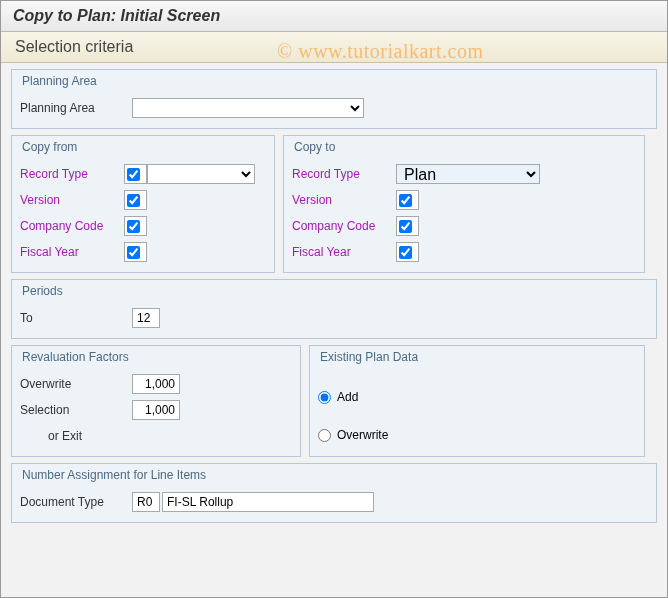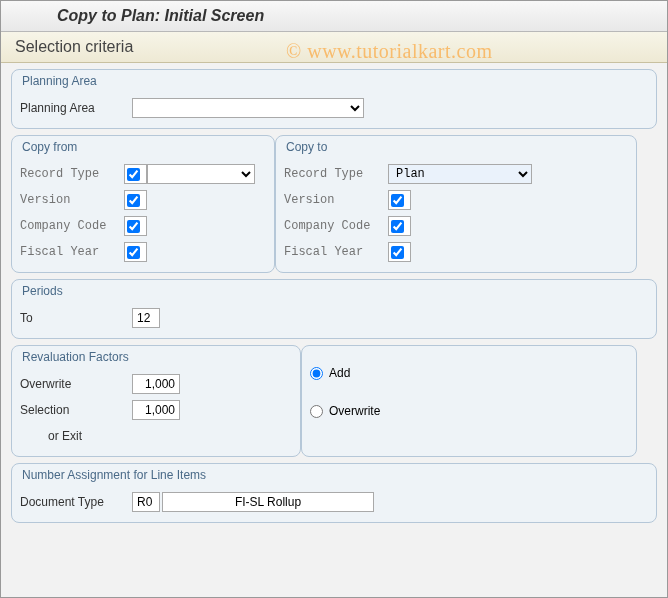--- a/index.html
+++ b/index.html
@@ -20,63 +20,61 @@
     .titlebar {
       background: linear-gradient(#f8f8f8, #e8e8e8);
       border-bottom: 1px solid #b8b8b8;
       padding: 6px 12px;
     }
     .titlebar h1 {
       font-size: 16px;
       font-style: italic;
       font-weight: bold;
       color: #333;
-      margin-left: 44px;
     }
     .toolbar {
       background: linear-gradient(#f7f5e8, #eee9d4);
       border-bottom: 1px solid #c8c0a0;
       padding: 6px 14px;
       font-size: 16px;
       color: #444;
     }
     .content {
       padding: 6px 10px;
     }
     .groupbox {
       border: 1px solid #b5c7d8;
       background: #eef3f7;
-      border-radius: 8px;
+      border-radius: 0;
       margin-bottom: 6px;
       padding: 0 8px 8px 8px;
     }
     .groupbox-title {
       color: #4a6a88;
       font-size: 12px;
       padding: 4px 2px 6px 2px;
     }
     .row {
       display: flex;
-      gap: 0;
+      gap: 8px;
     }
     .row > .groupbox { flex: 0 0 auto; }
     .half-left { width: 264px; }
     .half-right { width: 362px; }
     .reval-left { width: 290px; }
     .epd-right { width: 336px; }
     .field {
       display: flex;
       align-items: center;
       min-height: 24px;
       margin-top: 2px;
     }
     .label {
       width: 104px;
-      color: #737373;
-      font-family: Liberation Mono, monospace;
+      color: #a21caf;
     }
     .label-indent {
       width: 104px;
       text-align: center;
       padding-right: 14px;
       color: #333;
     }
     .label-wide {
       width: 112px;
       color: #333;
@@ -95,41 +93,41 @@
       background: #fff;
       border: 1px solid #a9a9a9;
       height: 20px;
       padding: 0 6px 0 2px;
     }
     .chk-wrap input { margin: 0; }
     select.sel {
       background: #fff;
       border: 1px solid #a9a9a9;
       height: 20px;
-      font-size: 12px;
-      font-family: Liberation Mono, monospace;
+      font-size: 16px;
+      font-family: Liberation Sans, sans-serif;
       padding-left: 3px;
     }
     .sel-wide { width: 232px; }
     .sel-m { width: 108px; }
     .sel-m2 { width: 144px; }
     .w28 { width: 28px; }
     .w46 { width: 48px; }
     .w210 { width: 212px; }
     .radio-line {
       display: flex;
       align-items: center;
       margin-top: 16px;
       min-height: 22px;
     }
     .radio-line input { margin-right: 6px; }
     .watermark {
       position: absolute;
       top: 40px;
-      left: 286px;
+      left: 277px;
       color: rgba(255,140,0,0.5);
       font-size: 20px;
       pointer-events: none;
       letter-spacing: 0.5px;
       font-family: Georgia, serif;
     }
   </style>
 </head>
 <body>
 
@@ -232,34 +230,35 @@
         <div class="field">
           <span class="label-wide">Selection</span>
           <input type="text" class="txt w46" style="text-align: right;" value="1,000">
         </div>
         <div class="field">
           <span class="label-indent">or Exit</span>
         </div>
       </div>
 
       <div class="groupbox epd-right">
+        <div class="groupbox-title">Existing Plan Data</div>
         <div class="radio-line">
           <input type="radio" name="epd" checked="" style="">
           <span>Add</span>
         </div>
         <div class="radio-line">
           <input type="radio" name="epd" style="">
           <span>Overwrite</span>
         </div>
       </div>
     </div>
 
     <div class="groupbox">
       <div class="groupbox-title">Number Assignment for Line Items</div>
       <div class="field">
         <span class="label-wide">Document Type</span>
         <input type="text" class="txt w28" value="R0" style="">
-        <input type="text" class="txt w210" style="margin-left: 2px; text-align: center;" value="FI-SL Rollup">
+        <input type="text" class="txt w210" style="margin-left: 2px;" value="FI-SL Rollup">
       </div>
     </div>
 
   </div>
 </div>
 
 </body></html>

